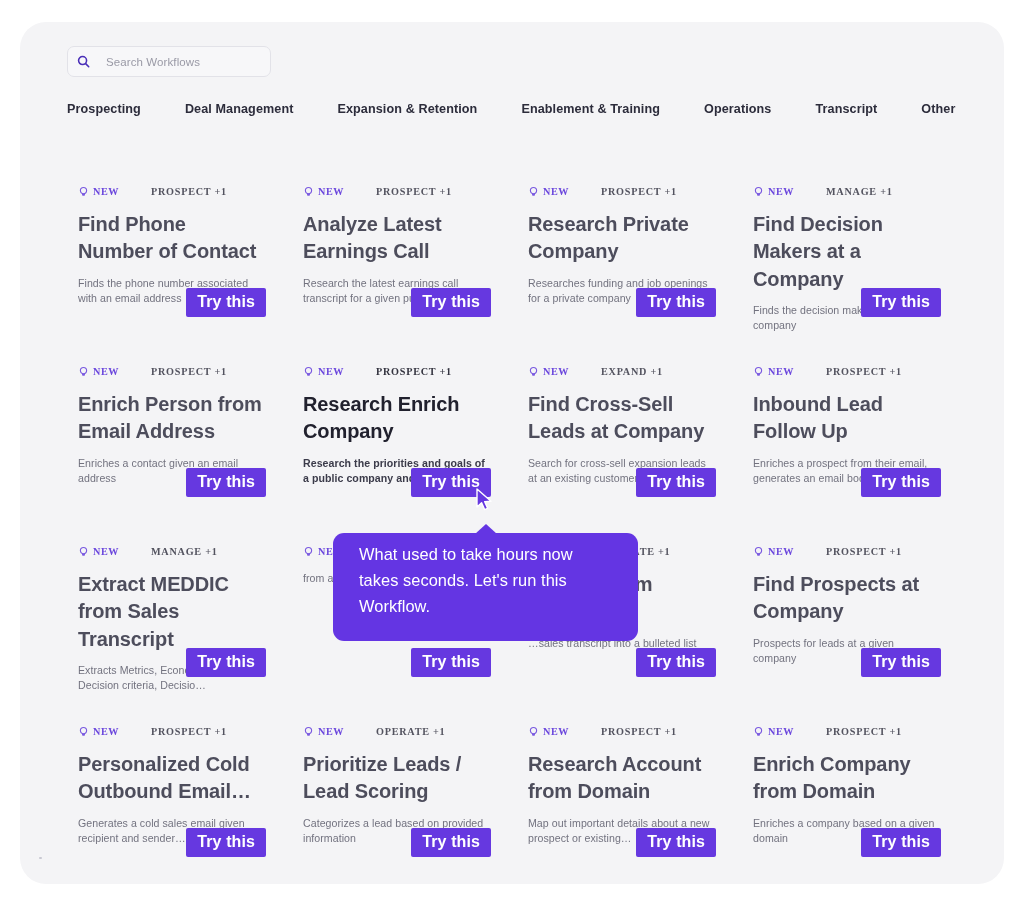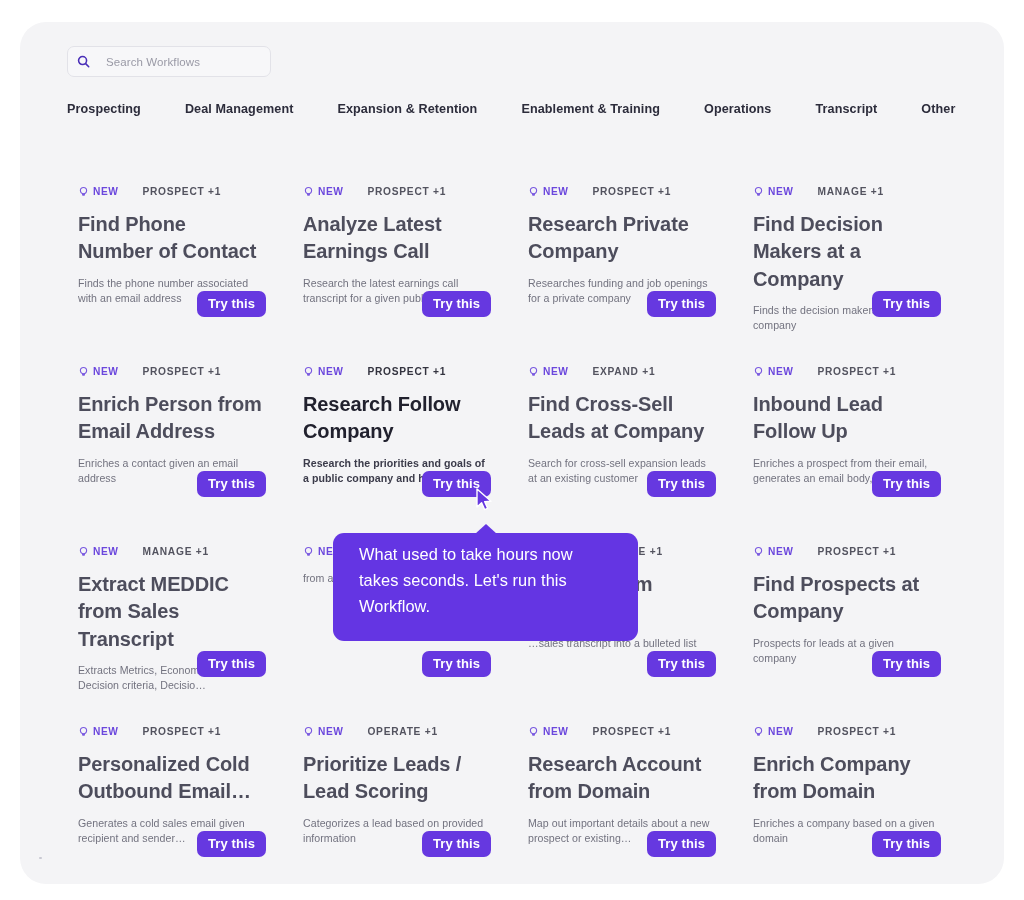--- a/index.html
+++ b/index.html
@@ -96,23 +96,24 @@
   }
   .card {
     position: relative;
     height: 180px;
     padding: 22px 26px 0 11px;
   }
 
   .card-head {
     display: flex;
     align-items: center;
-    gap: 0;
+    gap: 8px;
     height: 14px;
     margin-bottom: 13px;
+    font-family: Liberation Serif, serif;
   }
   .badge-new {
     display: flex;
     align-items: center;
     gap: 4px;
     flex: 0 0 auto;
   }
   .bulb-icon { display: block; line-height: 0; }
   .badge-new-label {
     font-size: 10.2px;
@@ -151,23 +152,23 @@
   .card.is-active .card-desc  { color: #3b3b4a; font-weight: bold; }
   .card.is-active .badge-cat  { color: #33333f; }
 
   .try-btn {
     position: absolute;
     right: 26px;
     bottom: 25px;
     background: #6638e0;
     color: #ffffff;
     border: none;
-    border-radius: 7px;
+    border-radius: 2px;
     font-family: "Liberation Sans", sans-serif;
-    font-size: 13px;
+    font-size: 16px;
     font-weight: bold;
     letter-spacing: .1px;
     padding: 6px 11px 7px;
     cursor: pointer;
     line-height: 1;
   }
 
   
   .tooltip {
     position: absolute;
@@ -323,21 +324,21 @@
         <div class="card-head">
           <span class="badge-new">
             <span class="bulb-icon"><svg width="11" height="11" viewBox="0 0 12 12">
                 <circle cx="6" cy="5" r="3.4" fill="none" stroke="#7a5ae0" stroke-width="1.2"></circle>
                 <rect x="4.4" y="8.1" width="3.2" height="2.5" rx="0.9" fill="#7a5ae0"></rect>
               </svg></span>
             <span class="badge-new-label">NEW</span>
           </span>
           <span class="badge-cat">PROSPECT +1</span>
         </div>
-        <div class="card-title">Research Follow Company</div>
+        <div class="card-title">Research Enrich Company</div>
         <div class="card-desc">Research the priorities and goals of a public company and how…</div>
         <button class="try-btn">Try this</button>
       </div>
       <div class="card">
         <div class="card-head">
           <span class="badge-new">
             <span class="bulb-icon"><svg width="11" height="11" viewBox="0 0 12 12">
                 <circle cx="6" cy="5" r="3.4" fill="none" stroke="#7a5ae0" stroke-width="1.2"></circle>
                 <rect x="4.4" y="8.1" width="3.2" height="2.5" rx="0.9" fill="#7a5ae0"></rect>
               </svg></span>

